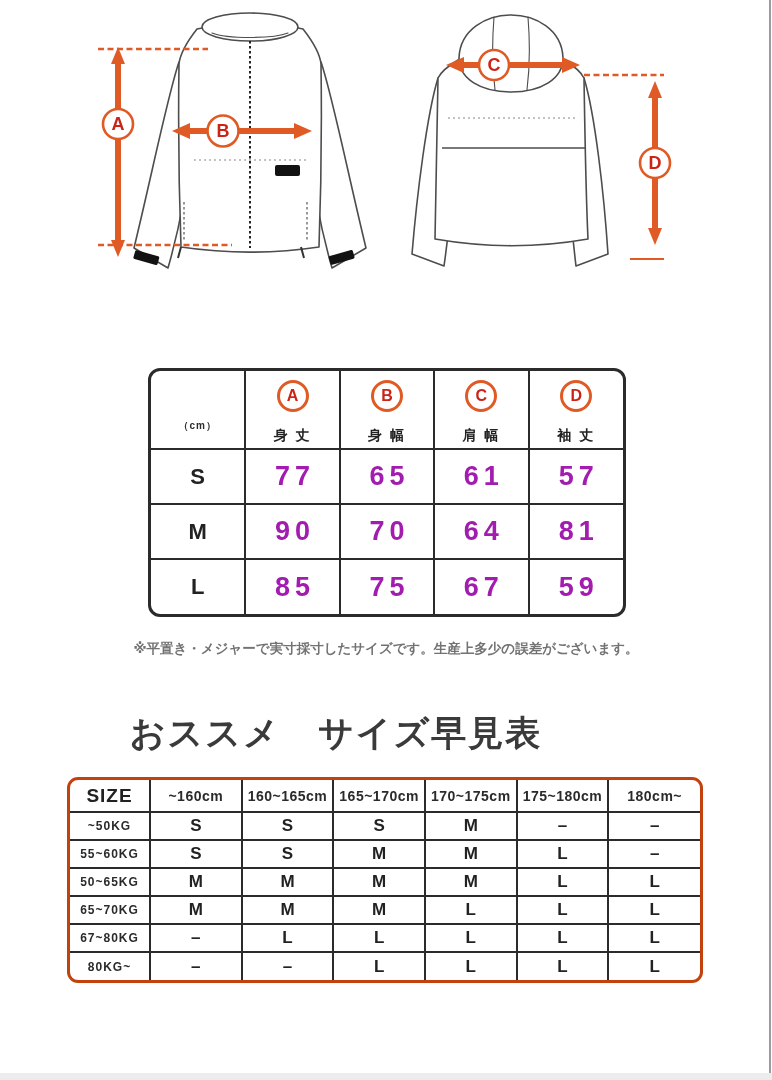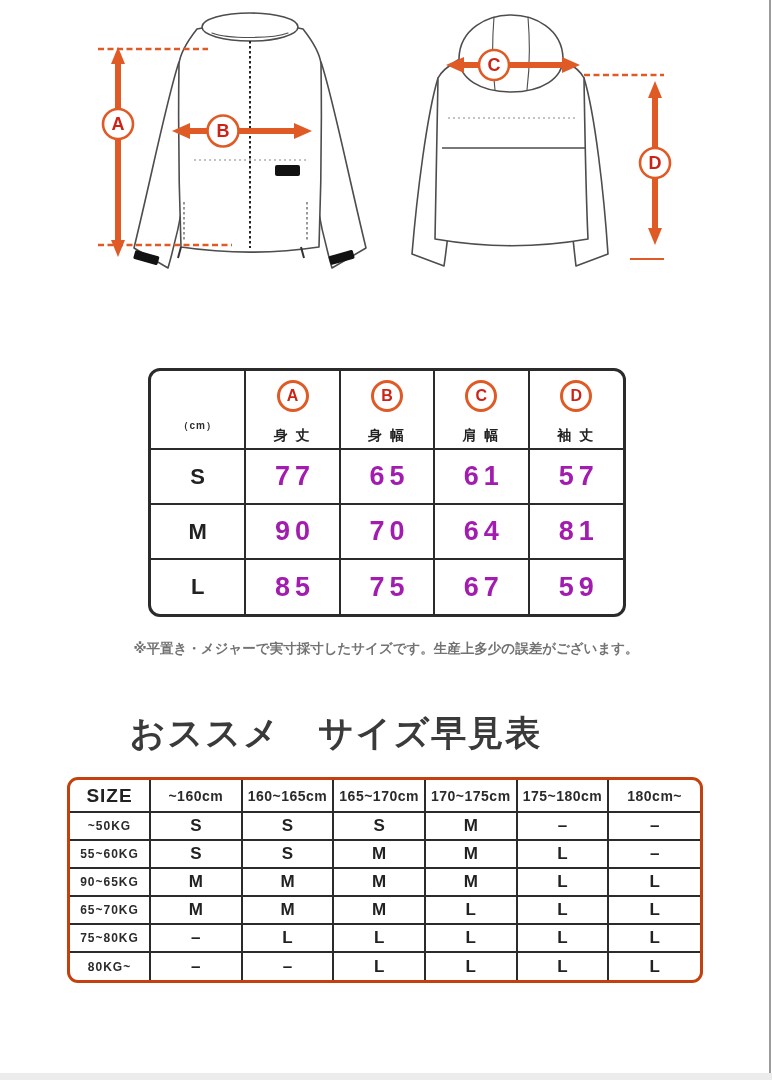--- a/index.html
+++ b/index.html
@@ -194,39 +194,39 @@
       <tr>
         <td class="r-weight">55~60KG</td>
         <td class="r-val">S</td>
         <td class="r-val">S</td>
         <td class="r-val">M</td>
         <td class="r-val">M</td>
         <td class="r-val">L</td>
         <td class="r-val">–</td>
       </tr>
       <tr>
-        <td class="r-weight">90~65KG</td>
+        <td class="r-weight">50~65KG</td>
         <td class="r-val">M</td>
         <td class="r-val">M</td>
         <td class="r-val">M</td>
         <td class="r-val">M</td>
         <td class="r-val">L</td>
         <td class="r-val">L</td>
       </tr>
       <tr>
         <td class="r-weight">65~70KG</td>
         <td class="r-val">M</td>
         <td class="r-val">M</td>
         <td class="r-val">M</td>
         <td class="r-val">L</td>
         <td class="r-val">L</td>
         <td class="r-val">L</td>
       </tr>
       <tr>
-        <td class="r-weight">75~80KG</td>
+        <td class="r-weight">67~80KG</td>
         <td class="r-val">–</td>
         <td class="r-val">L</td>
         <td class="r-val">L</td>
         <td class="r-val">L</td>
         <td class="r-val">L</td>
         <td class="r-val">L</td>
       </tr>
       <tr>
         <td class="r-weight">80KG~</td>
         <td class="r-val">–</td>

